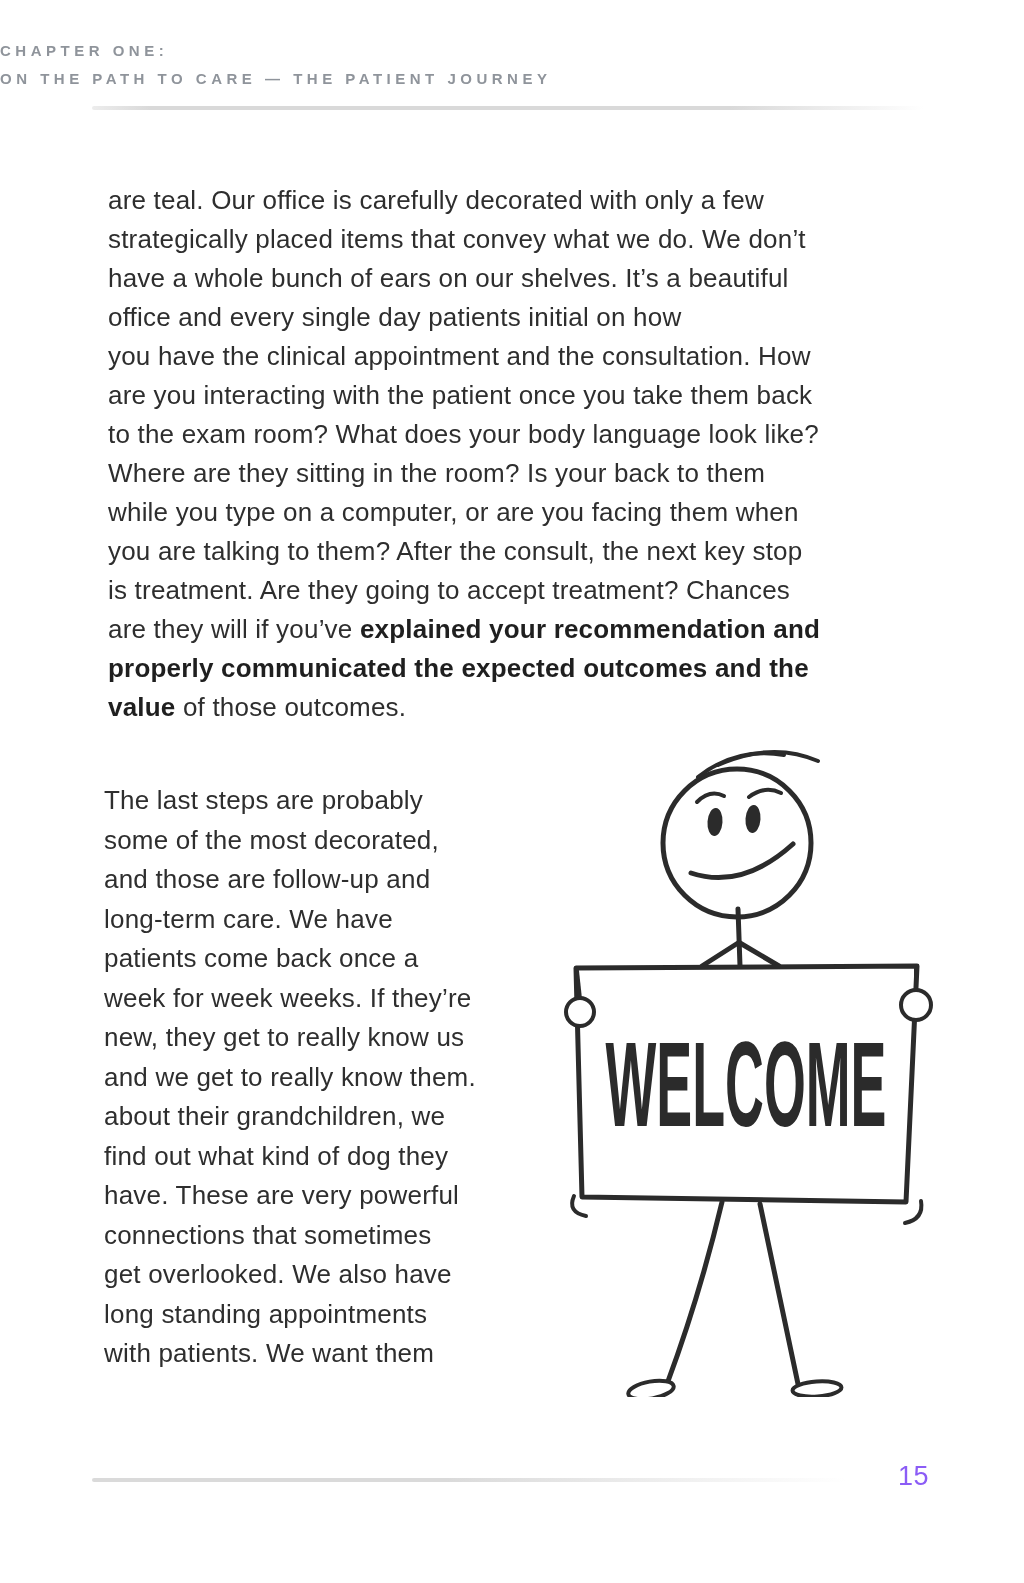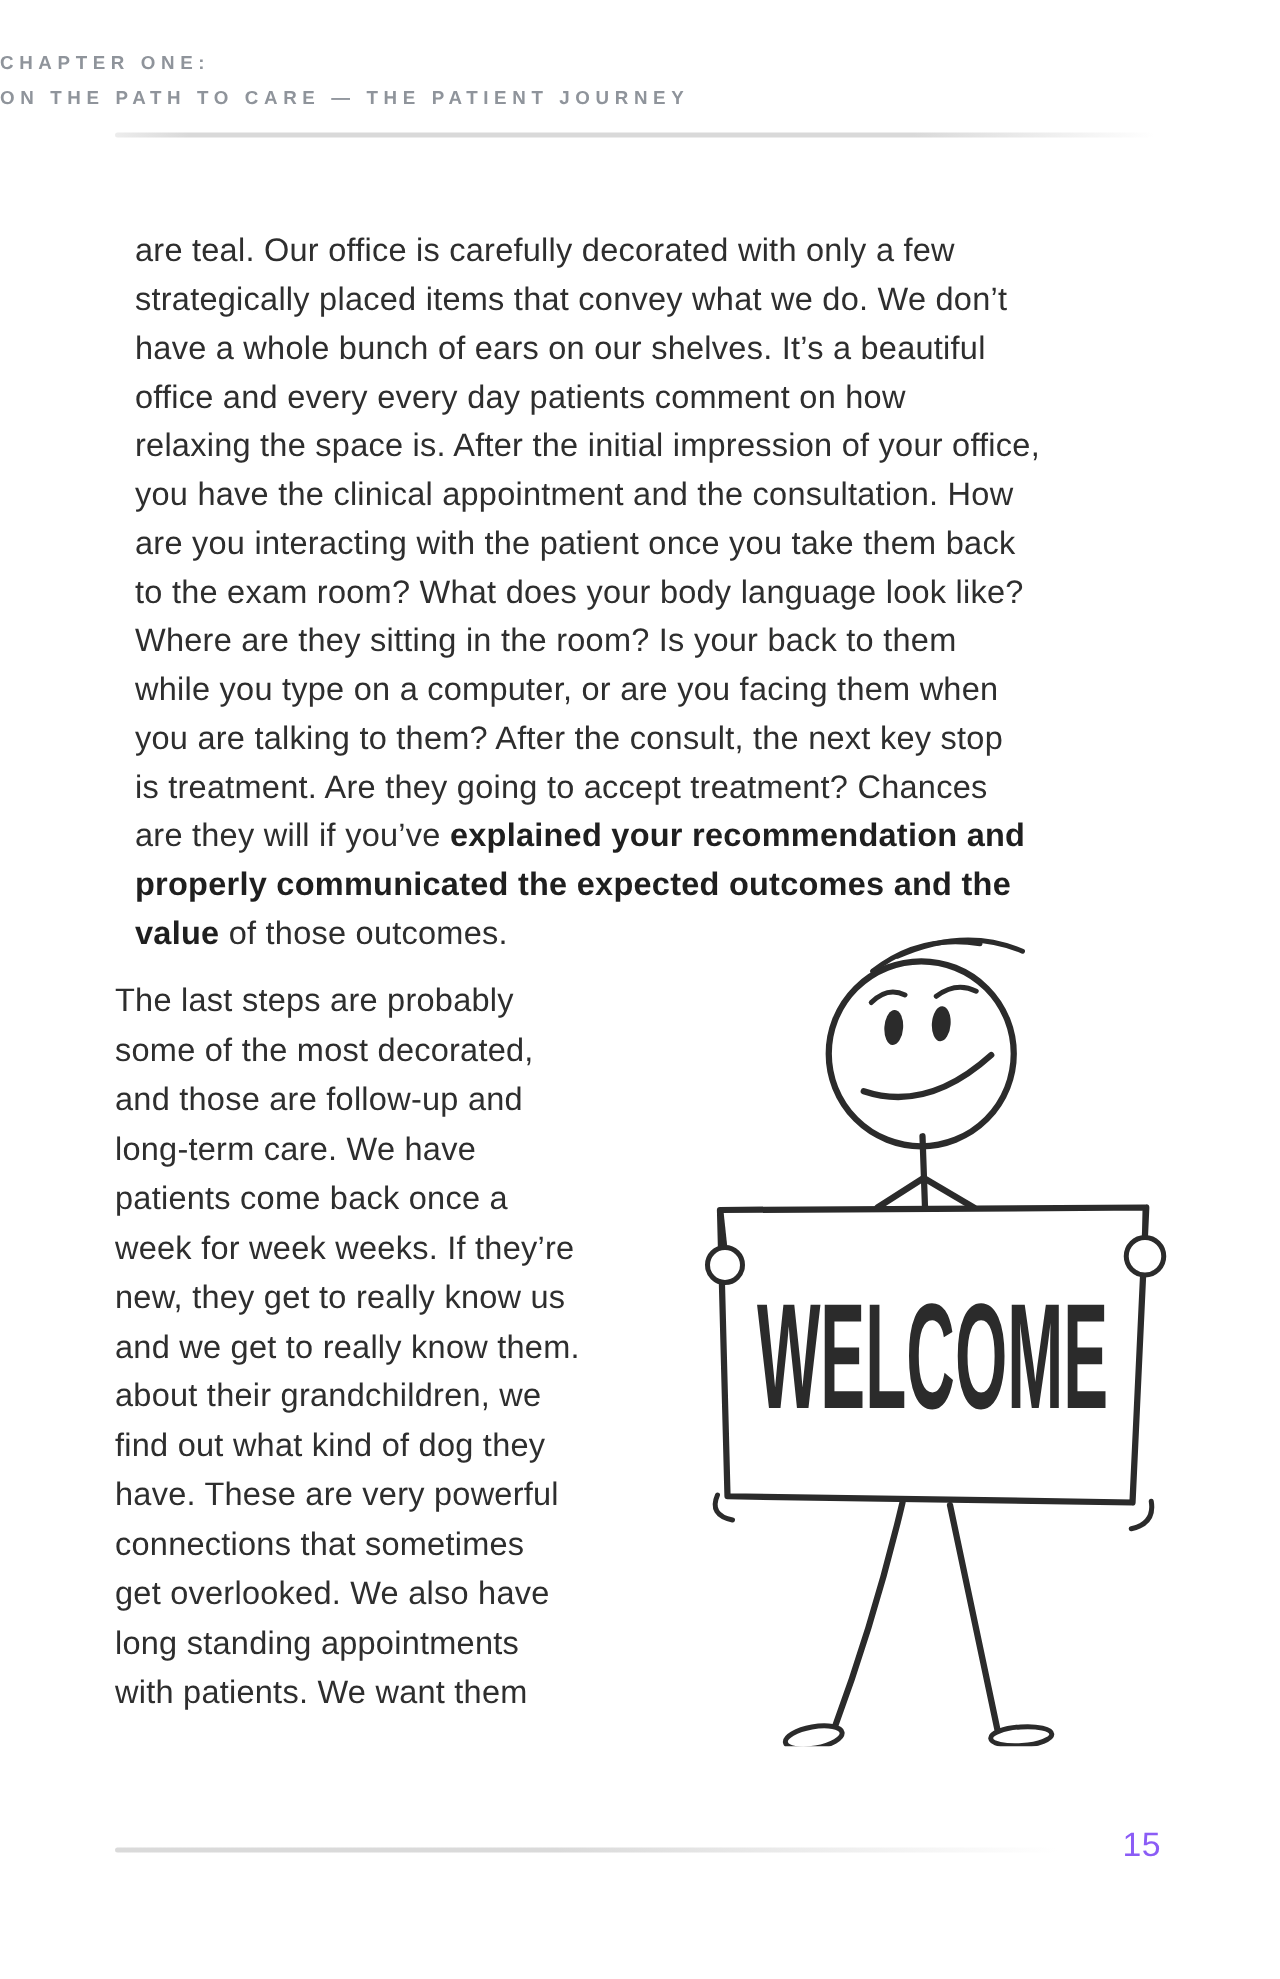--- a/index.html
+++ b/index.html
@@ -30,21 +30,21 @@
 
   
   .p1 { position: absolute; top: 181px; left: 108px; }
   .p2 { position: absolute; top: 781px; left: 92px; }
   .line {
     white-space: nowrap;
     font-size: 26px; line-height: 39px;
     letter-spacing: 0.2px;
     color: #2e2e2e;
   }
-  .p2 .line { line-height: 39.5px; }
+  .p2 .line { line-height: 39.5px; margin-left: 12px; }
   .line b { font-weight: 700; color: #1f1f1f; }
 
   
   .illustration { position: absolute; left: 550px; top: 735px; width: 390px; height: 662px; }
   .ink-stroke { fill: none; stroke: #2b2b2b; stroke-linecap: round; stroke-linejoin: round; }
   .w5 { stroke-width: 5; }
   .w4 { stroke-width: 4; }
   .fill-white { fill: #ffffff; }
   .ink-fill { fill: #2b2b2b; stroke: none; }
   .sign-text {
@@ -72,22 +72,21 @@
   <div class="hline">CHAPTER ONE:</div>
   <div class="hline">ON THE PATH TO CARE — THE PATIENT JOURNEY</div>
 </header>
 
 <div class="rule-top"></div>
 
 <div class="p1">
   <div class="line"><span>are teal. Our office is carefully decorated with only a few</span></div>
   <div class="line"><span>strategically placed items that convey what we do. We don’t</span></div>
   <div class="line"><span>have a whole bunch of ears on our shelves. It’s a beautiful</span></div>
-  <div class="line"><span>office and every every day patients comment on how</span></div>
-  <div class="line"><span>relaxing the space is. After the initial impression of your office,</span></div>
+  <div class="line"><span>office and every single day patients initial on how</span></div>
   <div class="line"><span>you have the clinical appointment and the consultation. How</span></div>
   <div class="line"><span>are you interacting with the patient once you take them back</span></div>
   <div class="line"><span>to the exam room? What does your body language look like?</span></div>
   <div class="line"><span>Where are they sitting in the room? Is your back to them</span></div>
   <div class="line"><span>while you type on a computer, or are you facing them when</span></div>
   <div class="line"><span>you are talking to them? After the consult, the next key stop</span></div>
   <div class="line"><span>is treatment. Are they going to accept treatment? Chances</span></div>
   <div class="line"><span>are they will if you’ve </span><b>explained your recommendation and</b></div>
   <div class="line"><b>properly communicated the expected outcomes and the</b></div>
   <div class="line"><b>value</b><span> of those outcomes.</span></div>

